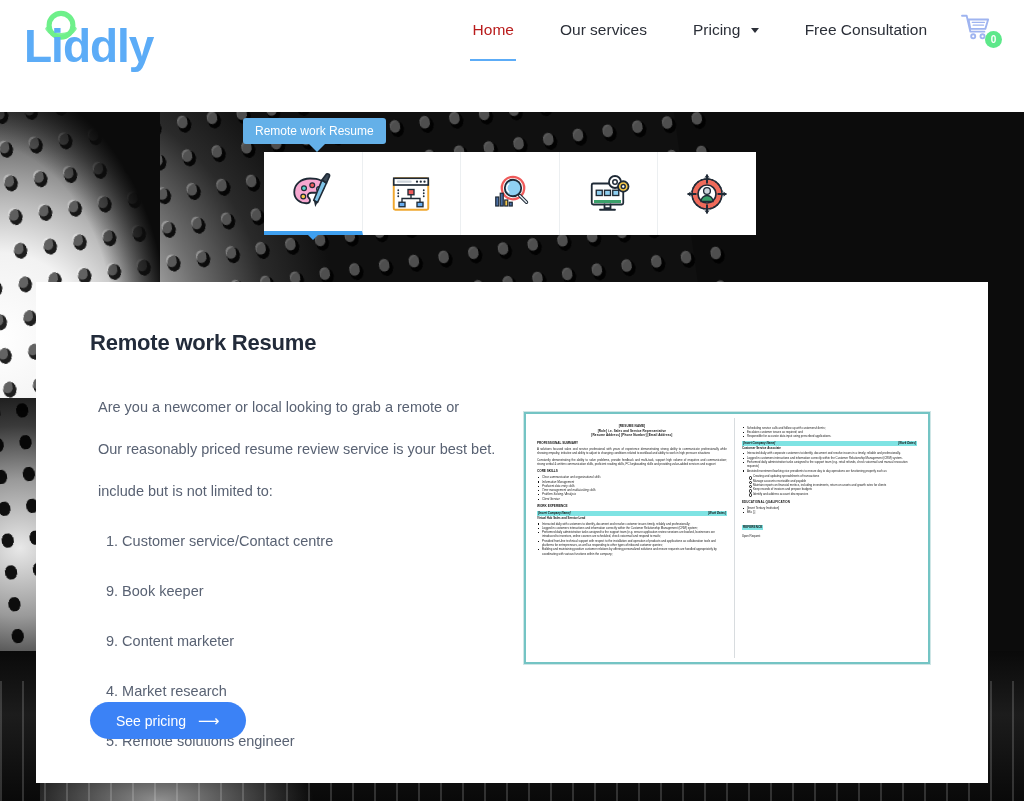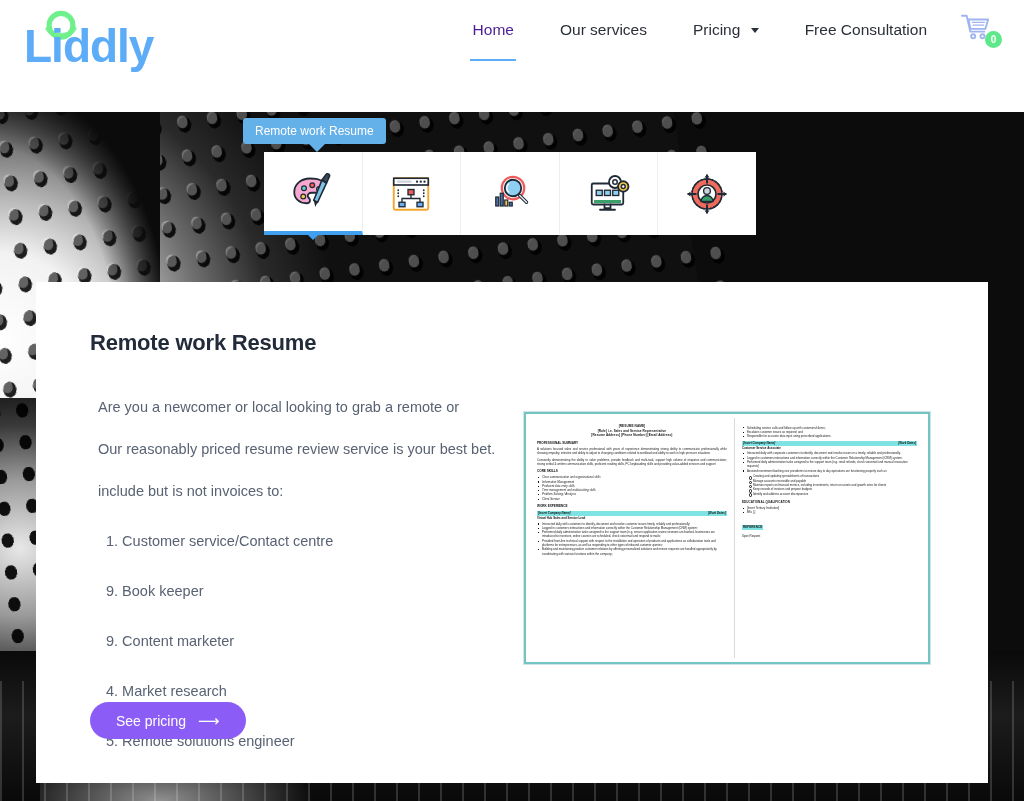--- a/index.html
+++ b/index.html
@@ -24,21 +24,21 @@
     color:#5cacf7; line-height:52px;
   }
   .nav{
     position:absolute; right:24px; top:0; height:60px;
     display:flex; align-items:center; gap:0px;
   }
   .nav-item{
     position:relative; font-size:15.5px; color:#2b2f38;
     padding:0 23px; line-height:46px; cursor:pointer; white-space:nowrap;
   }
-  .nav-item.active{ color:#4c1d95; }
+  .nav-item.active{ color:#b91c1c; }
   .nav-item.active::after{
     content:""; position:absolute; left:50%; transform:translateX(-50%);
     bottom:-8px; width:46px; height:2px; background:#5cacf7;
   }
   .caret{
     display:inline-block; margin-left:6px; vertical-align:middle;
     width:0;height:0;border-left:4px solid transparent;border-right:4px solid transparent;
     border-top:5px solid #2b2f38;
   }
   .cart-wrap{ position:relative; width:40px; height:34px; margin-left:10px; cursor:pointer; }
@@ -146,21 +146,21 @@
     font-size:22px; font-weight:bold; color:#222b3a; letter-spacing:-0.2px;
   }
   .card-body{
     position:absolute; left:54px; top:100px; width:420px;
     font-size:14.5px; color:#596273; line-height:34px;
   }
   .card-body p{ margin:8px; }
   .card-body .li{ margin:16px; }
   .see-pricing{
     position:absolute; left:54px; top:420px;
-    background:#8b5cf6; color:#ffffff; border:none;
+    background:#3b82f6; color:#ffffff; border:none;
     font-size:14px; font-family:"Liberation Sans", sans-serif;
     padding:0 26px; height:37px; border-radius:19px; cursor:pointer;
     display:flex; align-items:center; gap:12px;
   }
   .arrow-glyph{ font-size:15px; line-height:1; }
 
   
   .resume-shot{
     position:absolute; left:488px; top:130px; width:406px; height:252px;
     background:#ffffff; border:2px solid #74c4c4; padding:4px;
@@ -333,21 +333,21 @@
   </div>
 </div>
 
 <div class="card">
 
   <div class="card-title">Remote work Resume</div>
 
   <div class="card-body">
     <p>Are you a newcomer or local looking to grab a remote or</p>
     <p>Our reasonably priced resume review service is your best bet.</p>
-    <p>include but is not invoices to:</p>
+    <p>include but is not limited to:</p>
     <p class="li">1. Customer service/Contact centre</p>
     <p class="li">9. Book keeper</p>
     <p class="li">9. Content marketer</p>
     <p class="li">4. Market research</p>
     <p class="li">5. Remote solutions engineer</p>
   </div>
 
   <button class="see-pricing">
     <span>See pricing</span>
     <span class="arrow-glyph">⟶</span>

